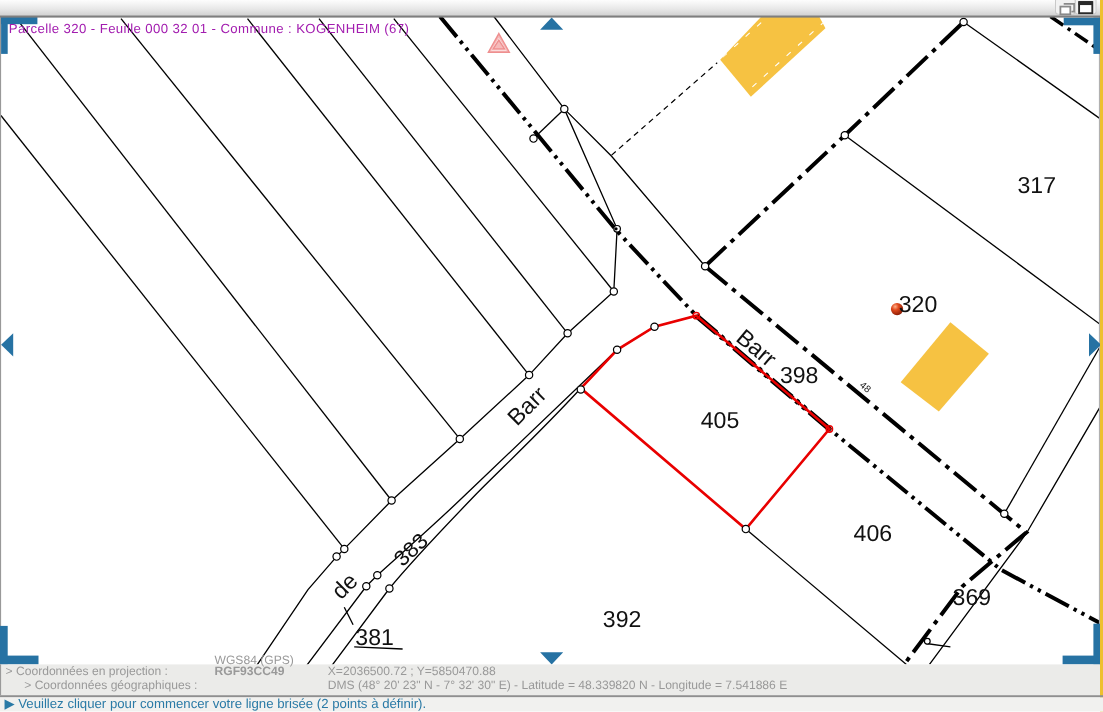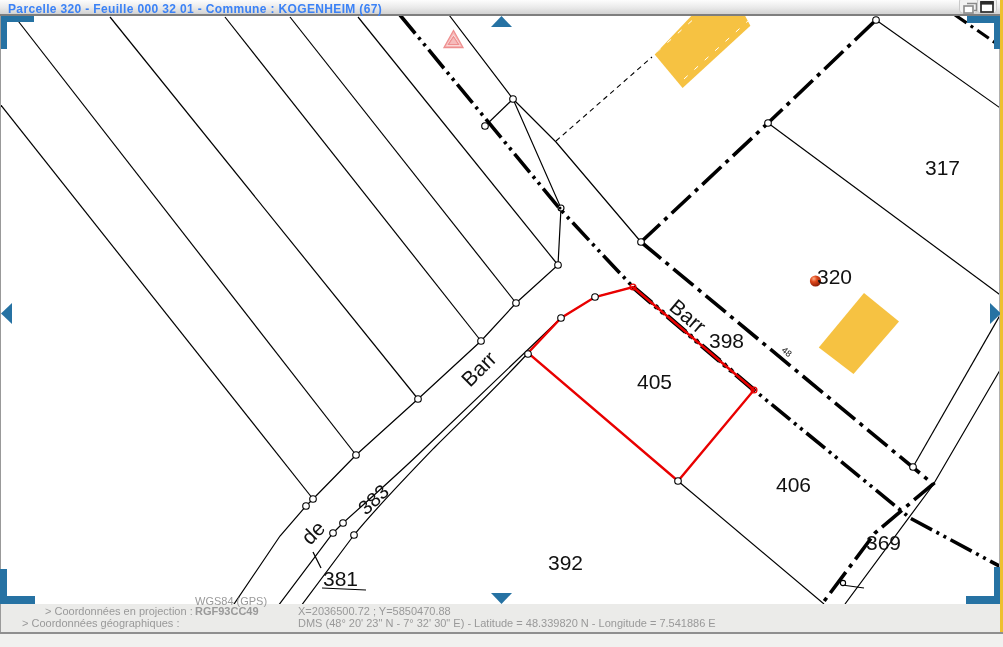--- a/index.html
+++ b/index.html
@@ -1,19 +1,19 @@
 <!DOCTYPE html>
 <html><head>
 <meta charset="utf-8">
 <style>
   html,body{margin:0;padding:0;}
   body{width:1003px;height:647px;overflow:hidden;font-family:"Liberation Sans",sans-serif;background:#fff;position:relative;}
   #stage{position:absolute;left:0;top:0;width:1003px;height:647px;}
   #titlebar{position:absolute;left:0;top:0;width:1003px;height:14px;background:linear-gradient(#fdfdfd,#e9e9e9 55%,#d2d2d2);border-bottom:2px solid #7e7e7e;}
-  #titletext{position:absolute;left:8px;top:2px;font-size:12px;font-weight:bold;color:#3b82f6;letter-spacing:0.35px;}
+  #titletext{position:absolute;left:8px;top:19px;font-size:12px;font-weight:normal;color:#a21caf;letter-spacing:0.35px;}
   #ystrip{position:absolute;left:1000px;top:0;width:3px;height:647px;background:#eec02f;}
   #statusbox{position:absolute;left:0px;top:604px;width:1000px;height:28px;background:#ebebe9;border-left:1px solid #9a9a9a;box-sizing:border-box;}
   .srow{position:absolute;font-size:11px;color:#999;white-space:pre;}
   #divider{position:absolute;left:0;top:632px;width:1003px;height:2px;background:#8f8f8f;}
   #bottombar{position:absolute;left:0;top:634px;width:1003px;height:13px;background:#f1f1ef;}
   #bottomtext{position:absolute;left:4px;top:633px;font-size:12px;color:#2a7aa6;}
   #mapsvg{position:absolute;left:0;top:0;}
 </style>
 </head>
 <body>
@@ -202,23 +202,24 @@
 
 <svg width="20" height="15" style="position:absolute;left:977px;top:0px;">
   <rect x="0.5" y="-2" width="19" height="15" rx="3" fill="#f2f2f2" stroke="#c9c9c9"></rect>
   <rect x="4" y="2" width="12" height="10" fill="#fff" stroke="#2a2a2a" stroke-width="1.7"></rect>
   <rect x="3.5" y="1" width="13" height="3.6" fill="#2a2a2a"></rect>
 </svg>
 
 <div id="ystrip"></div>
 
 <div id="statusbox"></div>
-<div class="srow" style="left:5px;top:605px;margin-left:40px;">&gt; Coordonnées en projection :</div>
+<div class="srow" style="left:5px;top:605px;">&gt; Coordonnées en projection :</div>
 <div class="srow" style="left:195px;top:605px;font-weight:bold;">RGF93CC49</div>
 <div class="srow" style="left:298px;top:605px;">X=2036500.72 ; Y=5850470.88</div>
 <div class="srow" style="left:22px;top:617px;">&gt; Coordonnées géographiques :</div>
 <div class="srow" style="left:195px;top:595px;">WGS84 (GPS)</div>
 <div class="srow" style="left:298px;top:617px;">DMS (48° 20' 23" N - 7° 32' 30" E) - Latitude = 48.339820 N - Longitude = 7.541886 E</div>
 
 <div id="divider"></div>
 
 <div id="bottombar"></div>
+<div id="bottomtext">▶ Veuillez cliquer pour commencer votre ligne brisée (2 points à définir).</div>
 </div>
 
 </body></html>

